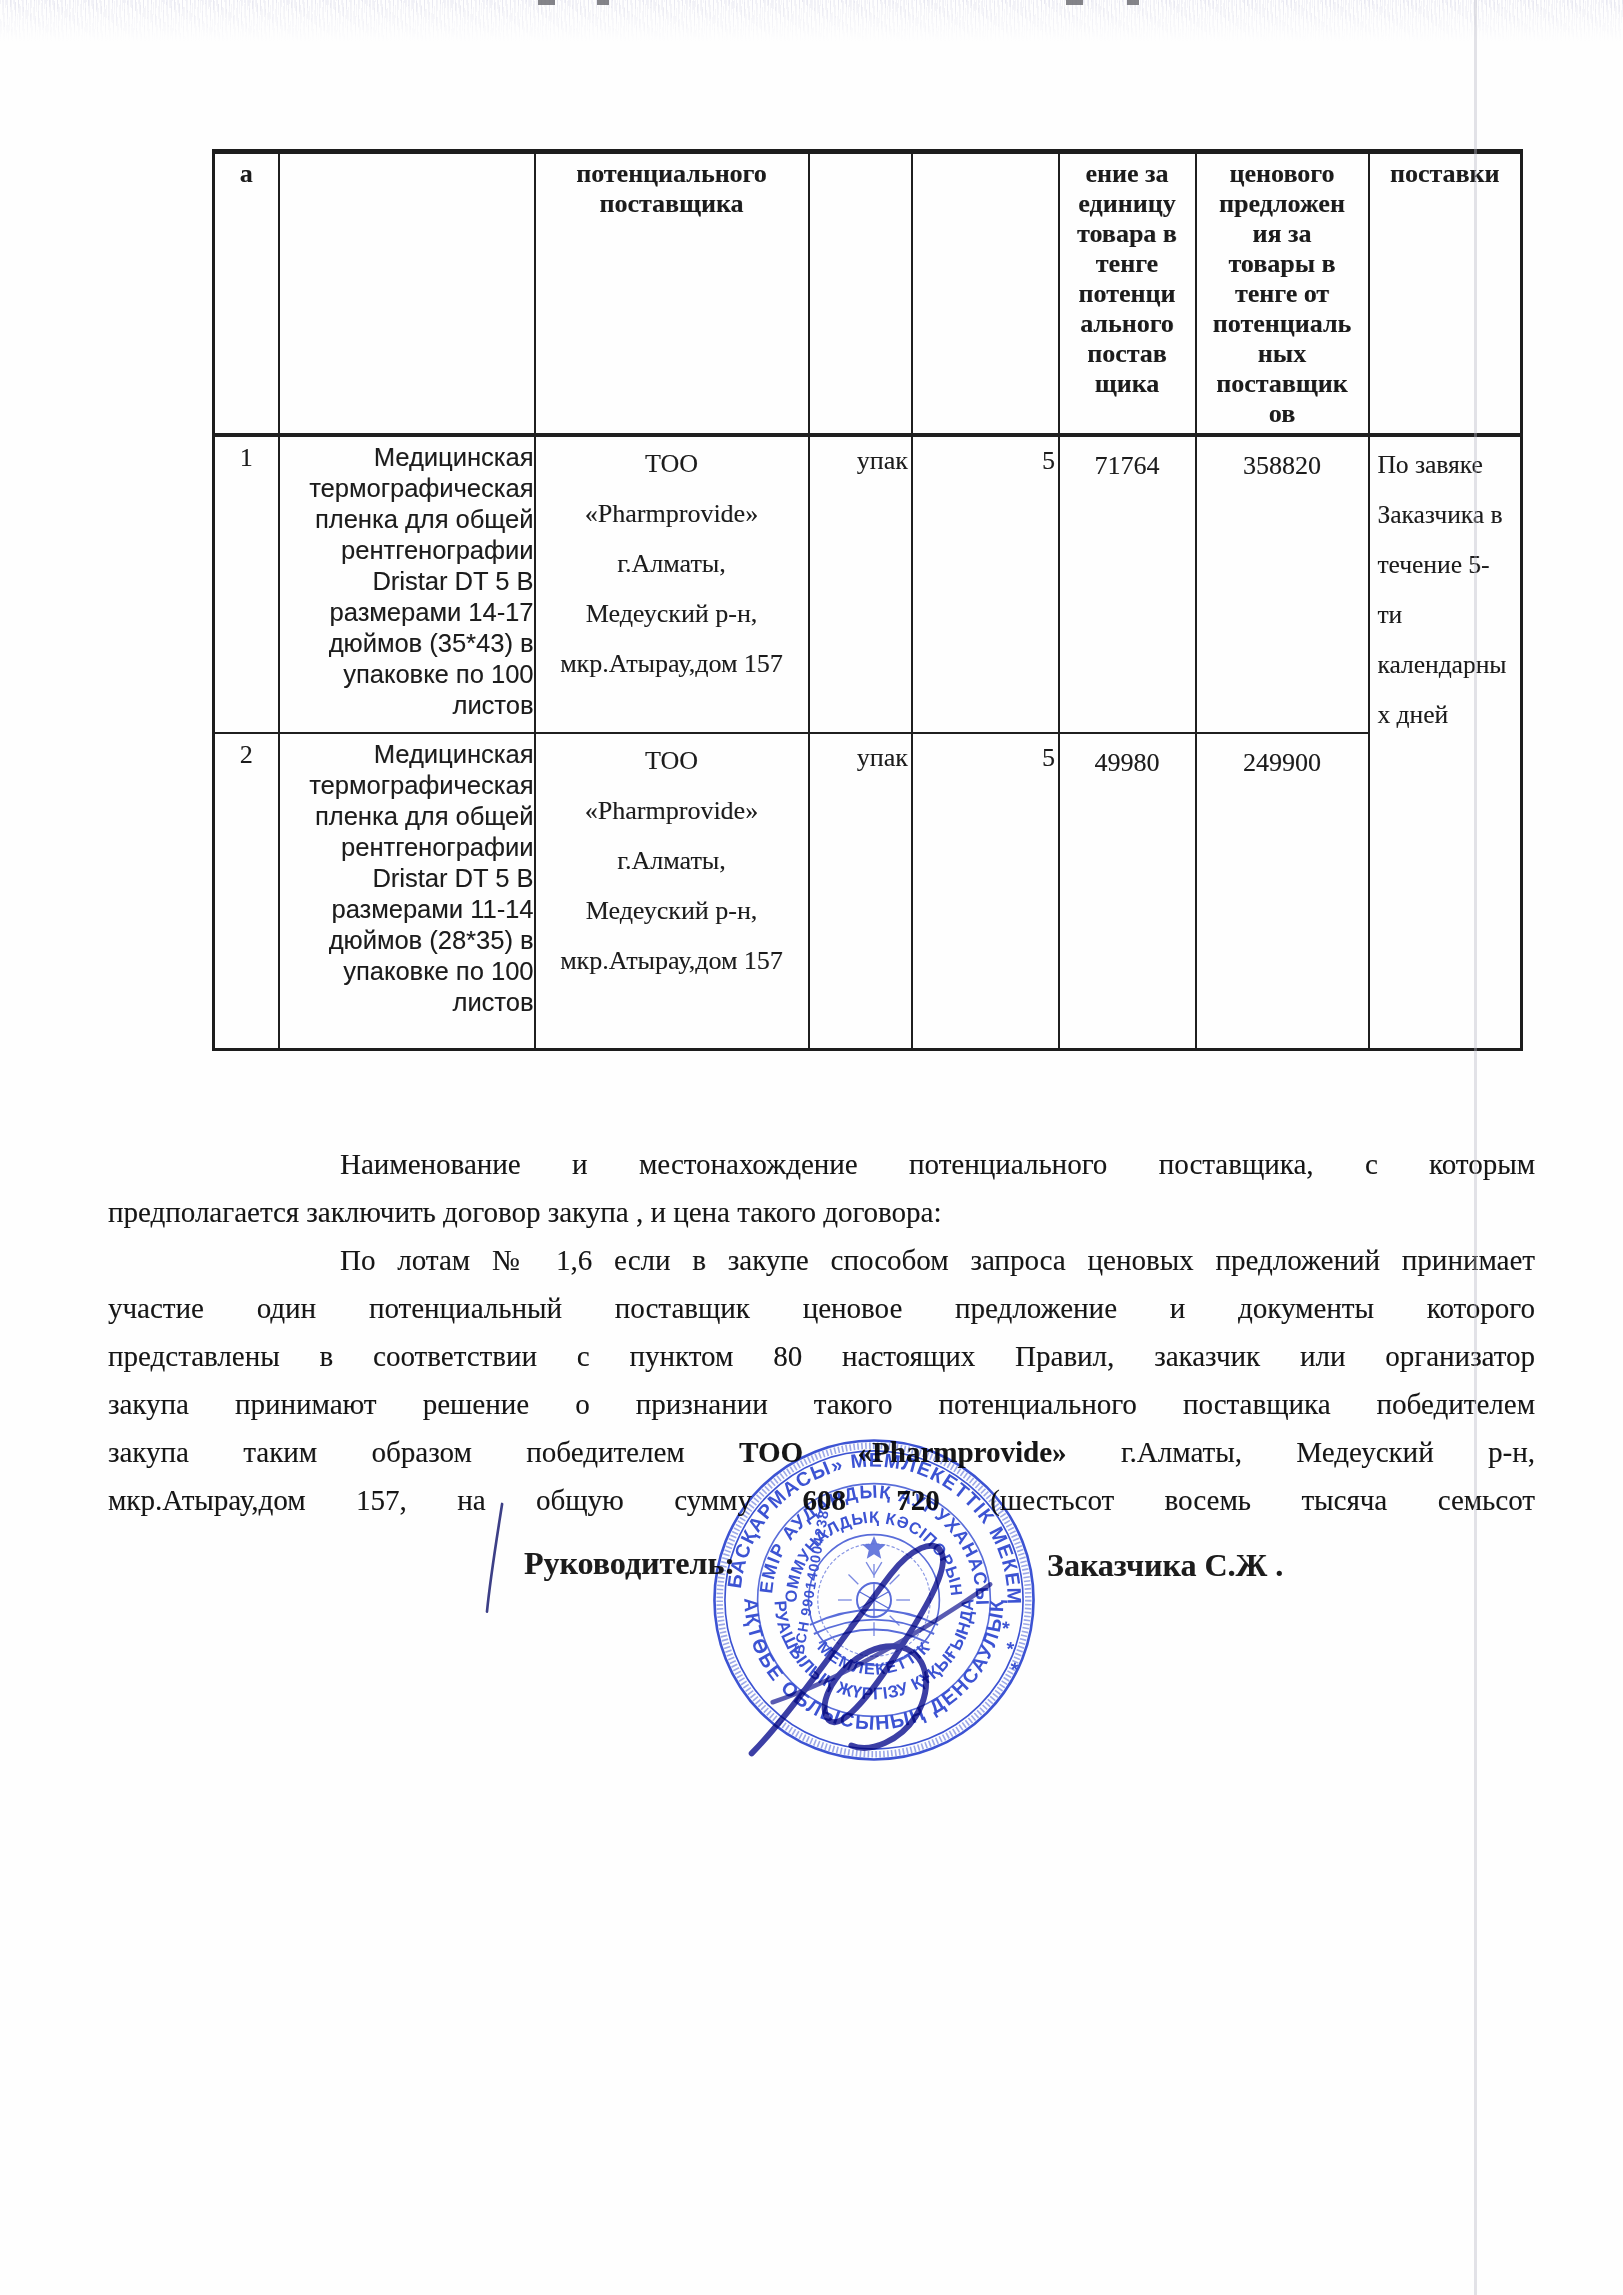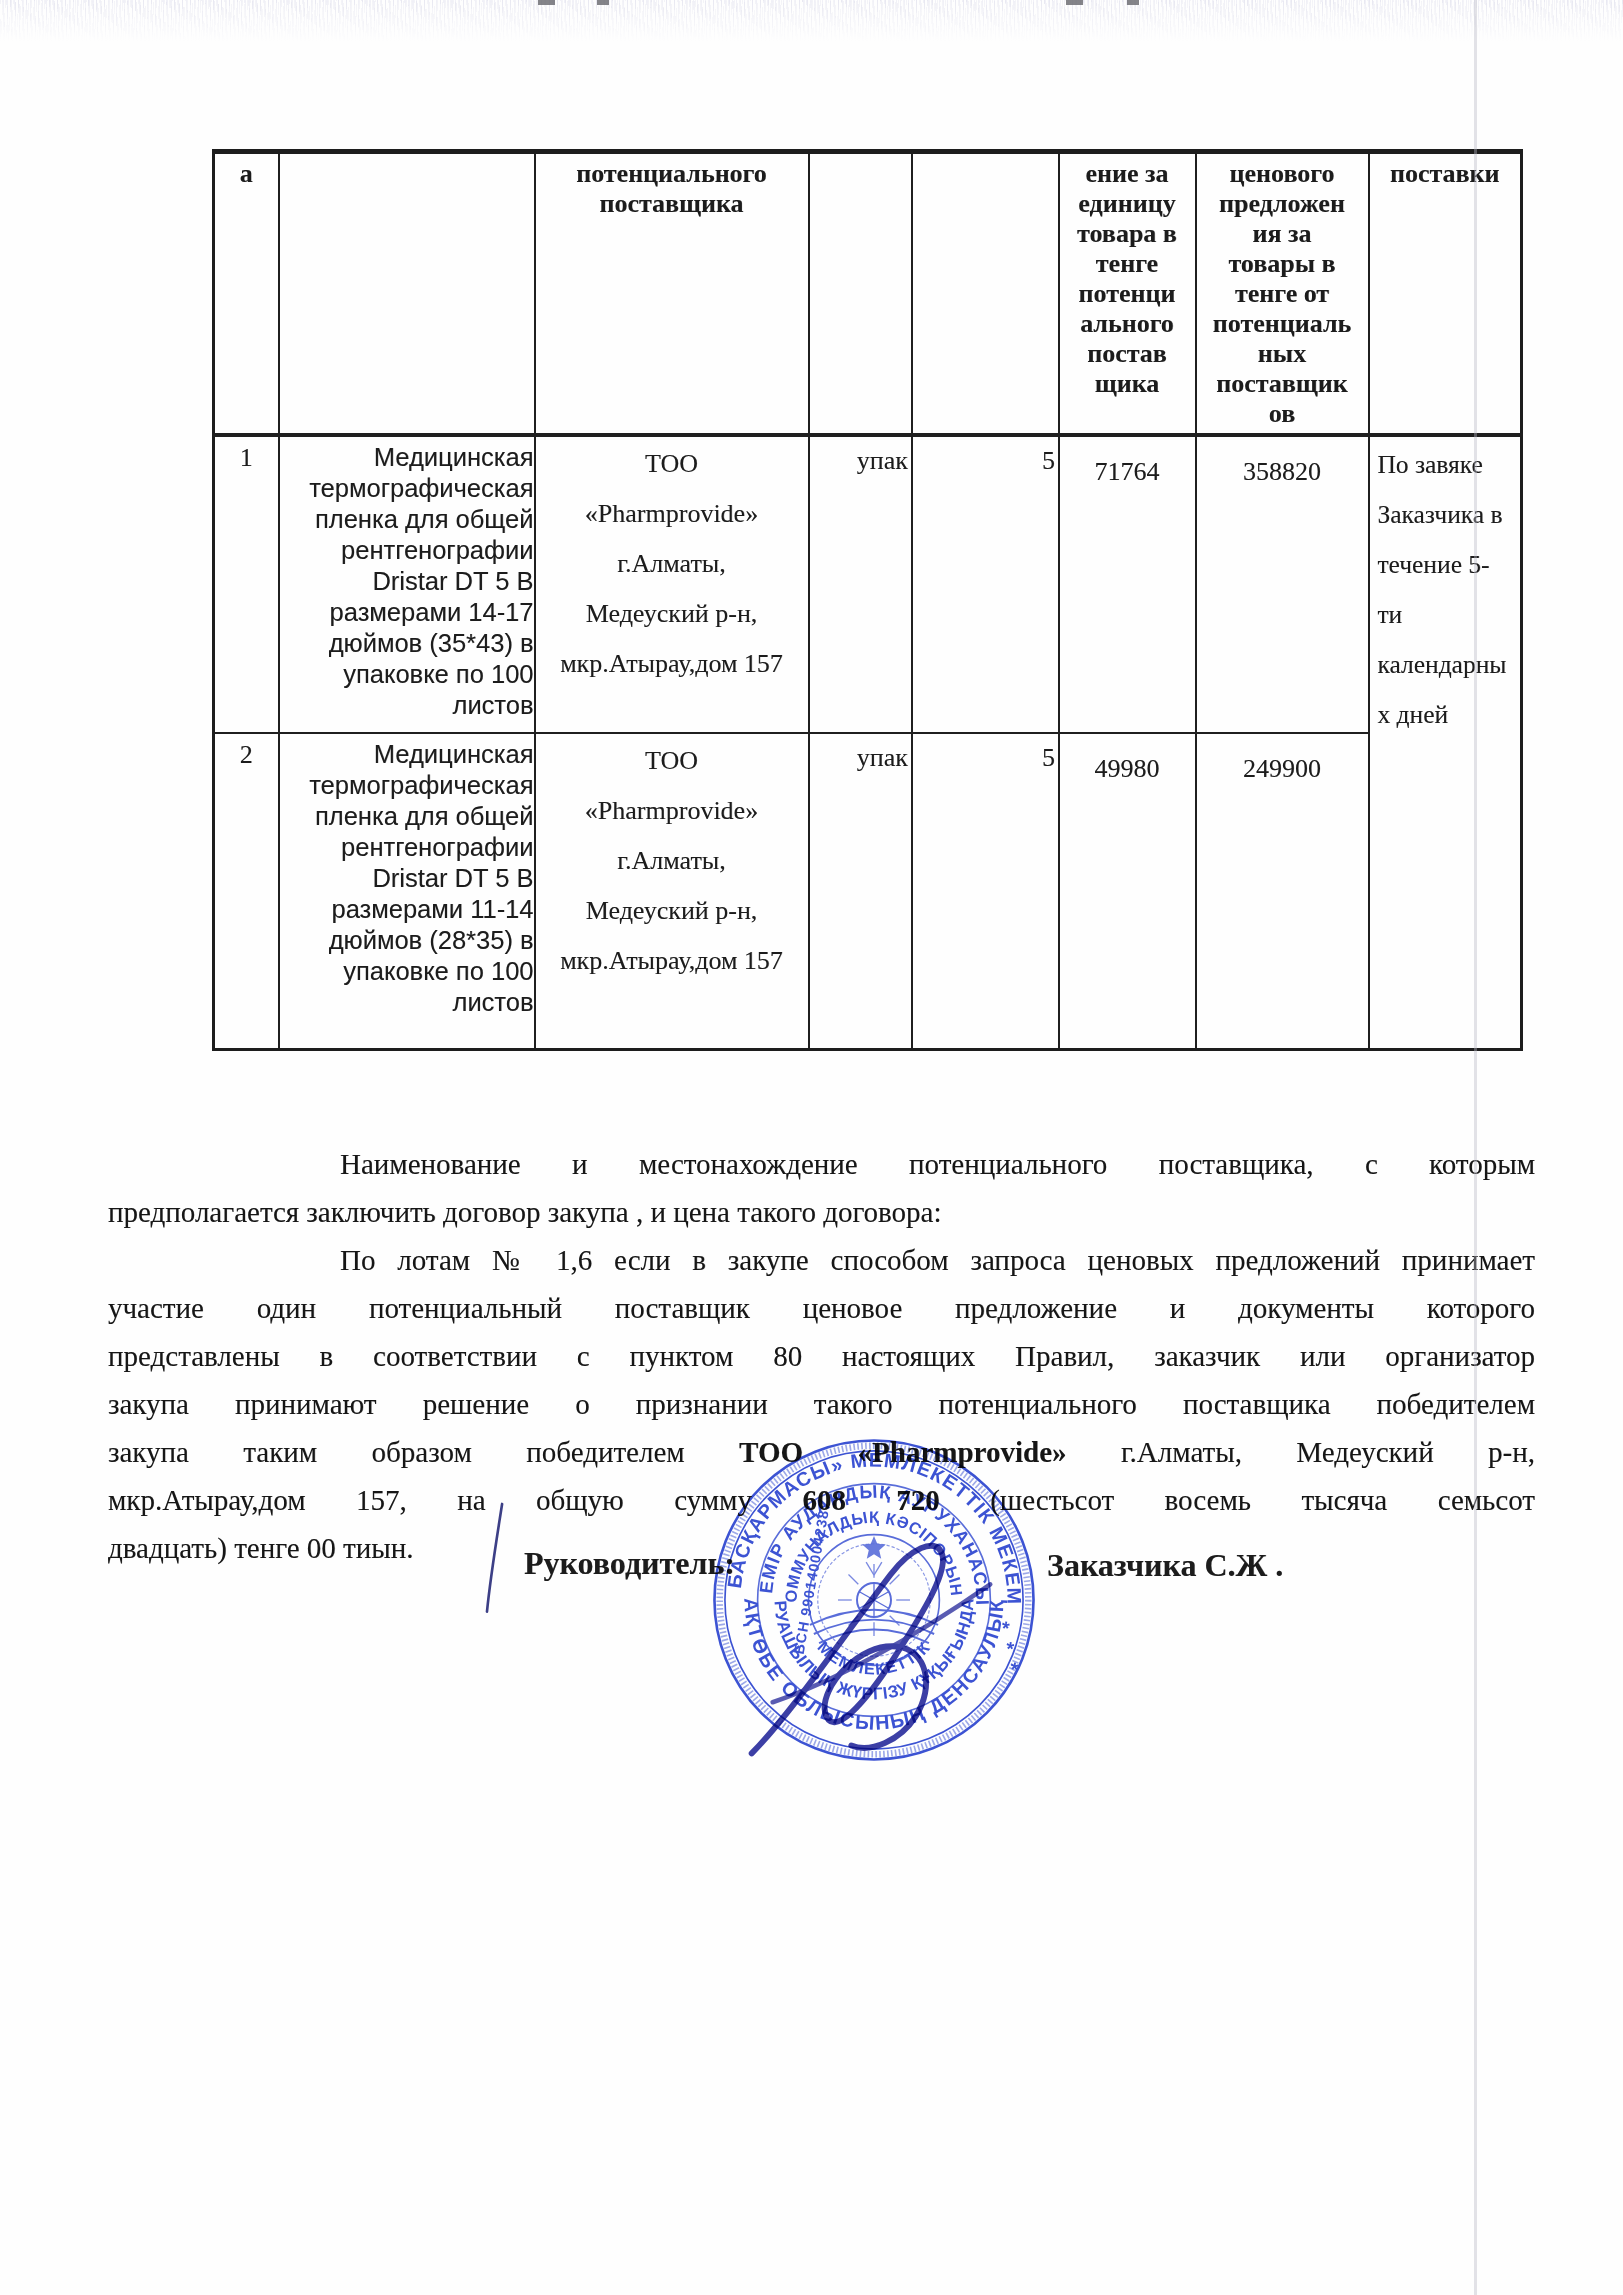--- a/index.html
+++ b/index.html
@@ -28,21 +28,21 @@
   tr.hdr { height:283px; }
   tr.hdr td { border-bottom-width:4.6px; }
   tr.r1 { height:298px; }
   tr.r2 { height:317px; }
   .hcell { font-weight:700; text-align:center; white-space:pre-line; font-size:26px; line-height:30px; padding-top:5.2px; }
   .cell-no { text-align:center; font-size:26px; padding-top:6.5px; }
   .cell-name { font-family:"Liberation Sans","DejaVu Sans",sans-serif; font-size:25.5px; line-height:31px;
                text-align:right; white-space:pre-line; padding-top:5.2px; }
   .cell-supplier { font-size:26px; line-height:50px; text-align:center; white-space:pre-line; padding-top:2.6px; }
   .cell-unit, .cell-qty { font-size:26px; padding:9.2px 2.6px 0 9.2px;text-align:right; }
-  .cell-price { font-size:26px; text-align:center; padding-top:20px; }
+  .cell-price { font-size:26px; text-align:center; padding-top:14px; }
   .cell-delivery { font-size:25.5px; line-height:50px; white-space:pre-line; padding:3.9px 2.6px 0 7.9px; }
   td, .bodytext, .sig-label, .sig-name { text-shadow:0.3px 0.3px 0.5px rgba(25,25,25,.35); }
 
   
   .bodytext { position:absolute; left:108px; top:1140px; width:1427px; font-size:29px; line-height:48px; color:#161616; }
   .jline { text-align:justify; text-align-last:justify; }
   .lline { text-align:left; }
   .indent { text-indent:232px; }
   .bodytext b { font-weight:700; }
 
@@ -157,21 +157,20 @@
 
   <div class="bodytext">
     <div class="jline indent">Наименование и местонахождение потенциального поставщика, с которым</div>
     <div class="lline">предполагается заключить договор закупа , и цена такого договора:</div>
     <div class="jline indent">По лотам № 1,6 если в закупе способом запроса ценовых предложений принимает</div>
     <div class="jline">участие один потенциальный поставщик ценовое предложение и документы которого</div>
     <div class="jline">представлены  в соответствии с пунктом 80 настоящих Правил, заказчик или организатор</div>
     <div class="jline">закупа принимают решение о признании такого потенциального поставщика победителем</div>
     <div class="jline"><span>закупа  таким образом победителем</span> <b>ТОО «Pharmprovide»</b> <span>г.Алматы, Медеуский р-н,</span></div>
     <div class="jline"><span>мкр.Атырау,дом 157, на общую сумму</span> <b>608 720</b> <span>(шестьсот восемь тысяча семьсот</span></div>
-    <div class="lline">двадцать) тенге 00 тиын.</div>
   </div>
 
   <div class="sig-label">Руководитель:</div>
   <div class="sig-name">Заказчика С.Ж .</div>
 
   <svg class="pen" width="33" height="115" viewBox="0 0 50 175">
     <path d="M32 6 C24 58 14 118 9 170" stroke="#3c3f86" stroke-width="4" fill="none" stroke-linecap="round"></path>
   </svg>
 
   <svg class="stamp" viewBox="0 0 520 520">

